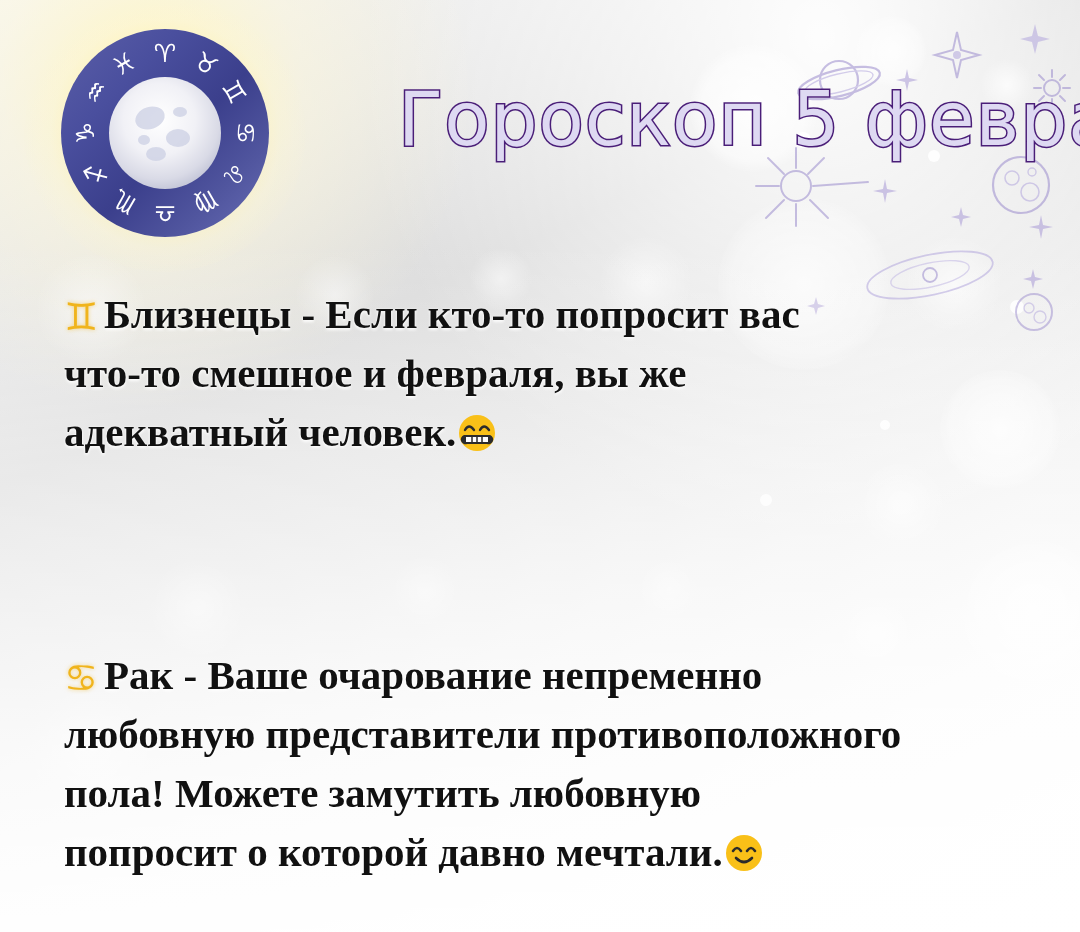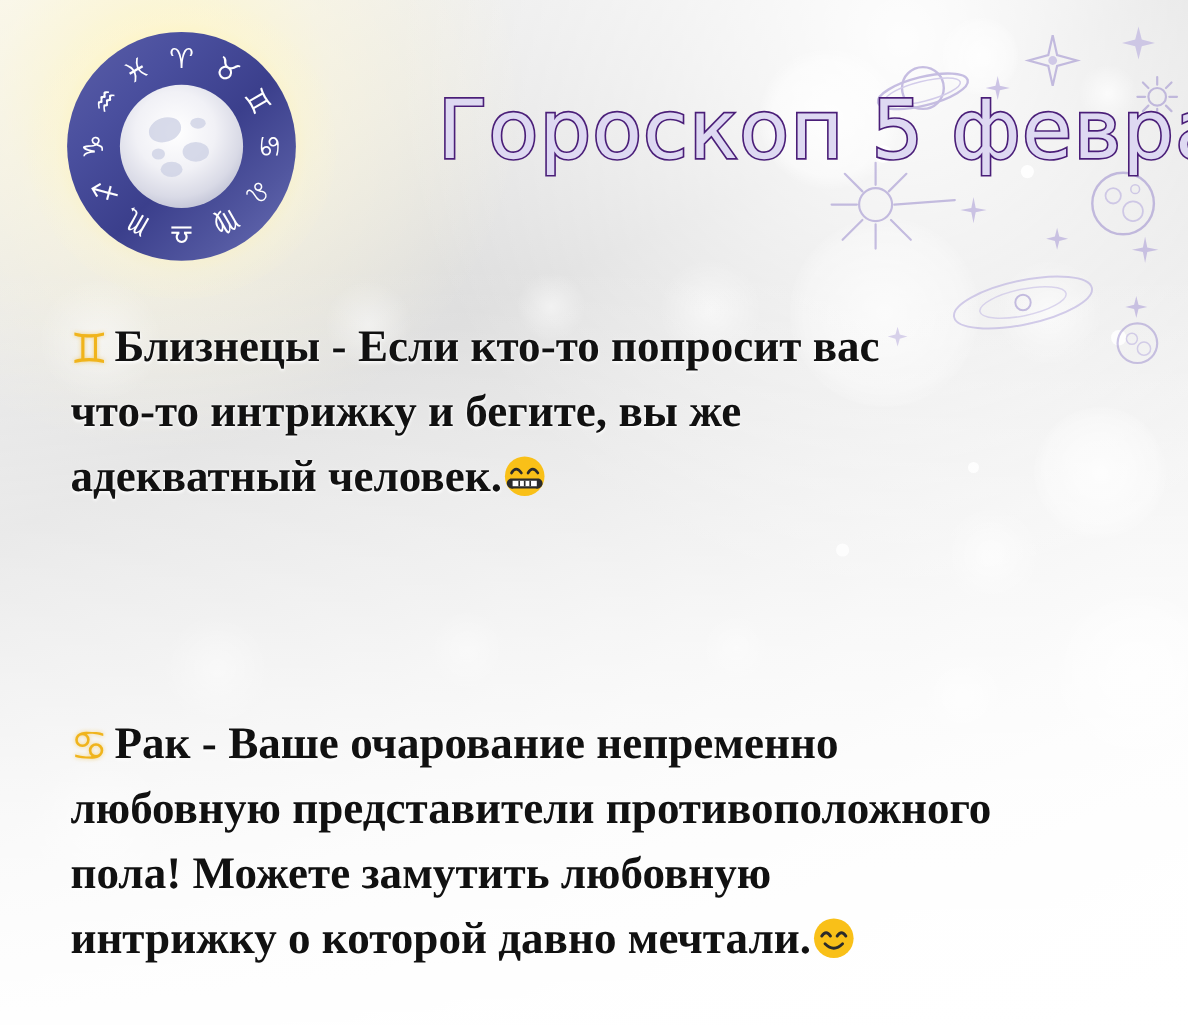--- a/index.html
+++ b/index.html
@@ -277,21 +277,21 @@
       </g>
     </svg>
   </div>
 
   <div id="title">Гороскоп 5 февраля</div>
 
   <div class="para" id="para-gemini">
     <div class="line">
       <span class="sign-glyph">♊</span><span>Близнецы - Если кто-то попросит вас</span>
     </div>
-    <div class="line"><span>что-то интрижку и бегите, вы же</span></div>
+    <div class="line"><span>что-то смешное и февраля, вы же</span></div>
     <div class="line">
       <span>адекватный человек.</span><span class="emoji">
         <svg viewBox="0 0 40 40" width="40" height="40">
           <circle cx="20" cy="20" r="18" fill="#f9c018"></circle>
           <path d="M8 17 q4 -7 9 0" fill="none" stroke="#2b2b2b" stroke-width="2.4" stroke-linecap="round"></path>
           <path d="M23 17 q4 -7 9 0" fill="none" stroke="#2b2b2b" stroke-width="2.4" stroke-linecap="round"></path>
           <path d="M7 22 h26 a3 3 0 0 1 -3 9 h-20 a3 3 0 0 1 -3 -9 z" fill="#2b2b2b"></path>
           <path d="M9 24 h22 v5 h-22 z" fill="#ffffff"></path>
           <g stroke="#2b2b2b" stroke-width="1.5">
               <line x1="15" y1="24" x2="15" y2="29"></line>
@@ -303,21 +303,21 @@
     </div>
   </div>
 
   <div class="para" id="para-cancer">
     <div class="line">
       <span class="sign-glyph">♋</span><span>Рак - Ваше очарование непременно</span>
     </div>
     <div class="line"><span>любовную представители противоположного</span></div>
     <div class="line"><span>пола! Можете замутить любовную</span></div>
     <div class="line">
-      <span>интрижку о которой давно мечтали.</span><span class="emoji">
+      <span>попросит о которой давно мечтали.</span><span class="emoji">
         <svg viewBox="0 0 40 40" width="40" height="40">
           <circle cx="20" cy="20" r="18" fill="#f9c018"></circle>
           <path d="M9 18 q4 -6 8 0" fill="none" stroke="#2b2b2b" stroke-width="2.6" stroke-linecap="round"></path>
           <path d="M23 18 q4 -6 8 0" fill="none" stroke="#2b2b2b" stroke-width="2.6" stroke-linecap="round"></path>
           <path d="M12 25 q8 8 16 0" fill="none" stroke="#2b2b2b" stroke-width="2.6" stroke-linecap="round"></path>
         </svg>
       </span>
     </div>
   </div>
 

